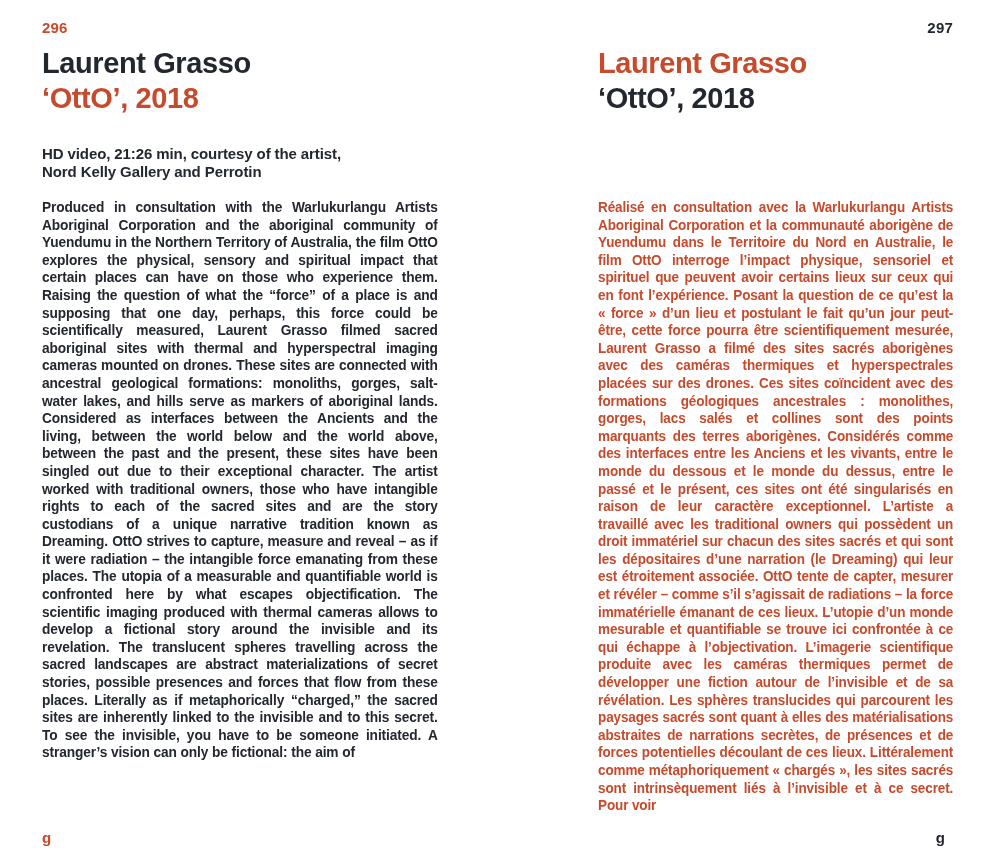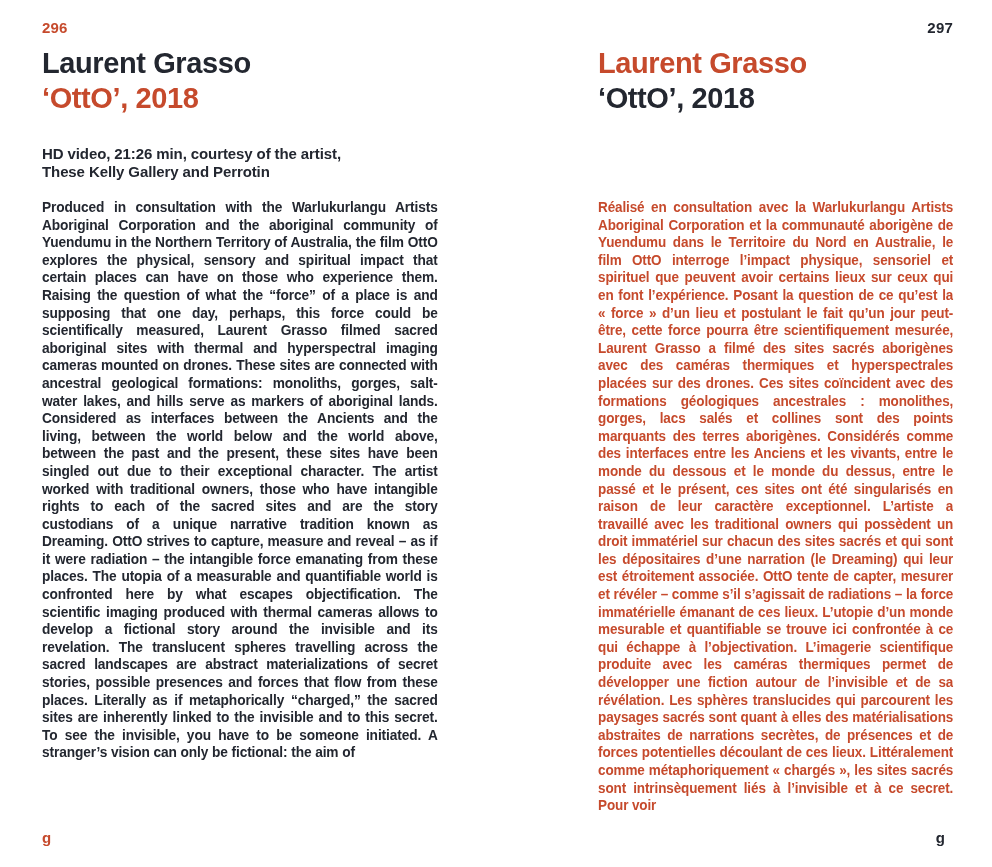--- a/index.html
+++ b/index.html
@@ -59,21 +59,21 @@
 <section class="page page-left">
   <div class="pagenum accent">296</div>
 
   <header class="titles">
     <div class="title-line ink">Laurent Grasso</div>
     <div class="title-line accent">‘OttO’, 2018</div>
   </header>
 
   <div class="credit ink">
     <div>HD video, 21:26 min, courtesy of the artist,</div>
-    <div>These Kelly Gallery and Perrotin</div>
+    <div>Nord Kelly Gallery and Perrotin</div>
   </div>
 
   <div class="bodytext ink">Produced in consultation with the Warlukurlangu Artists Aboriginal Corporation and the aboriginal community of Yuendumu in the Northern Territory of Australia, the film OttO explores the physical, sensory and spiritual impact that certain places can have on those who experience them. Raising the question of what the “force” of a place is and supposing that one day, perhaps, this force could be scientifically measured, Laurent Grasso filmed sacred aboriginal sites with thermal and hyperspectral imaging cameras mounted on drones. These sites are connected with ancestral geological formations: monoliths, gorges, salt-water lakes, and hills serve as markers of aboriginal lands. Considered as interfaces between the Ancients and the living, between the world below and the world above, between the past and the present, these sites have been singled out due to their exceptional character. The artist worked with traditional owners, those who have intangible rights to each of the sacred sites and are the story custodians of a unique narrative tradition known as Dreaming. OttO strives to capture, measure and reveal – as if it were radiation – the intangible force emanating from these places. The utopia of a measurable and quantifiable world is confronted here by what escapes objectification. The scientific imaging produced with thermal cameras allows to develop a fictional story around the invisible and its revelation. The translucent spheres travelling across the sacred landscapes are abstract materializations of secret stories, possible presences and forces that flow from these places. Literally as if metaphorically “charged,” the sacred sites are inherently linked to the invisible and to this secret. To see the invisible, you have to be someone initiated. A stranger’s vision can only be fictional: the aim of</div>
 
   <div class="folio accent">g</div>
 </section>
 
 <section class="page page-right">
   <div class="pagenum ink align-right">297</div>
 

